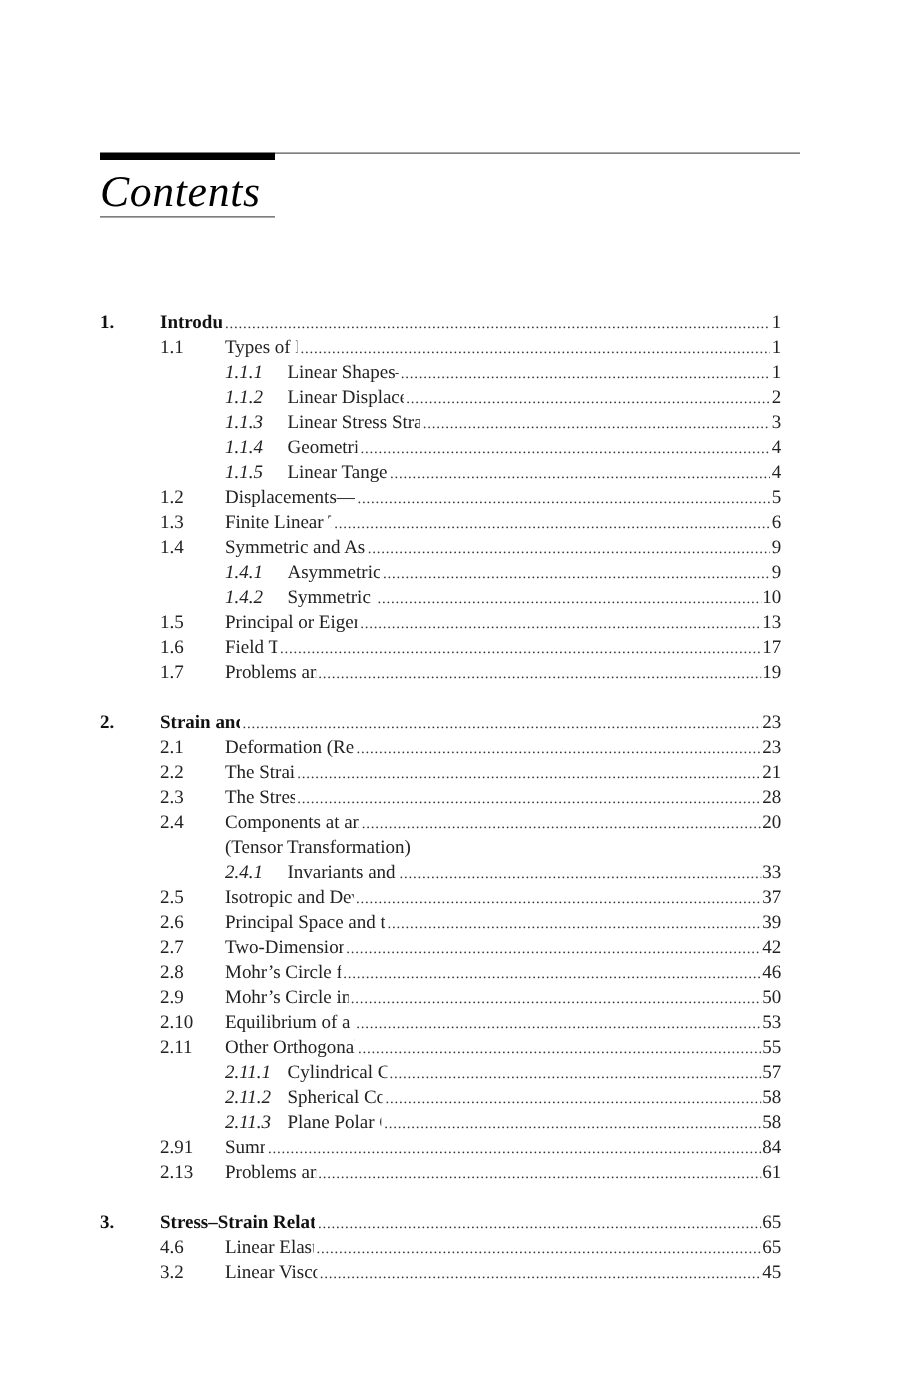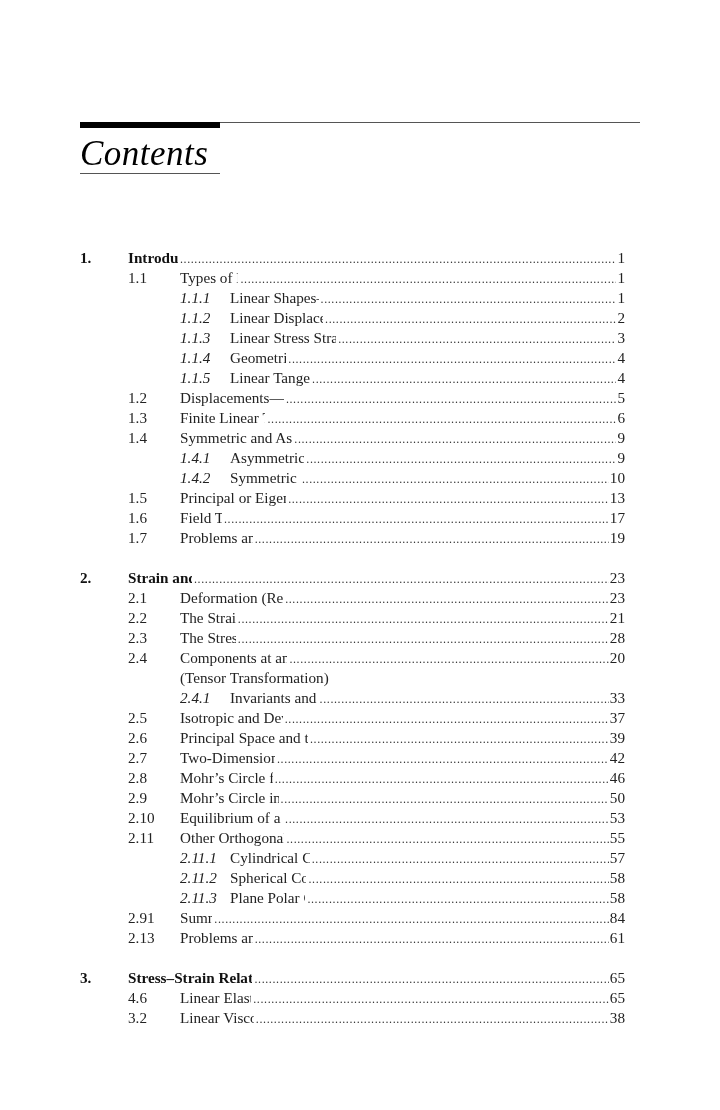--- a/index.html
+++ b/index.html
@@ -255,16 +255,16 @@
       <div class="row l1">
         <span class="num">4.6</span>
         <span class="label">Linear Elastic Behavior</span>
         <span class="dots"></span>
         <span class="page">65</span>
       </div>
       <div class="row l1">
         <span class="num">3.2</span>
         <span class="label">Linear Viscous Behavior</span>
         <span class="dots"></span>
-        <span class="page">38</span>
+        <span class="page">45</span>
       </div>
     </div>
   </div>
 
 </body></html>

